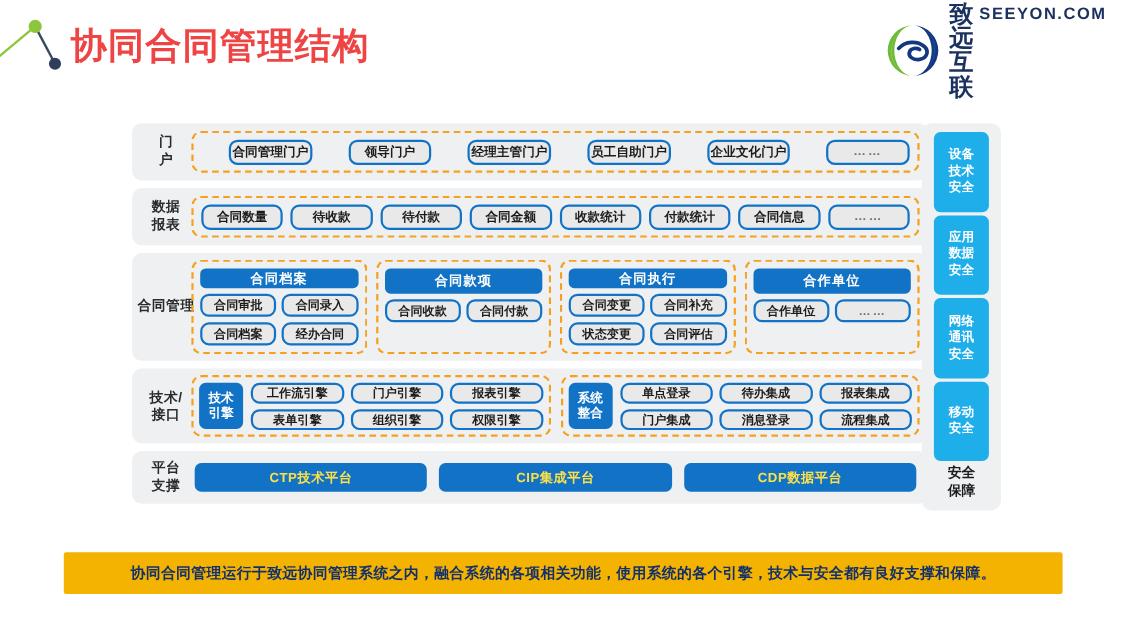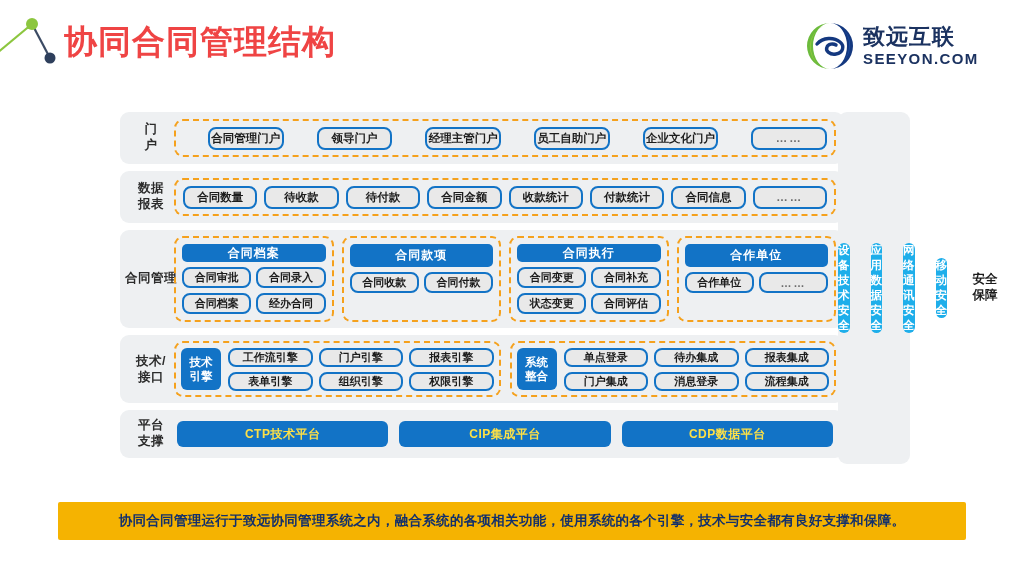--- a/index.html
+++ b/index.html
@@ -14,21 +14,21 @@
   
   .header{position:absolute;left:0;top:0;width:1024px;height:92px;}
   .deco{position:absolute;left:0;top:12px;width:80px;height:62px;}
   .page-title{
     position:absolute;left:64px;top:20px;
     font-size:33px;font-weight:bold;color:#ef4444;
     letter-spacing:1px;white-space:nowrap;
   }
   .logo{position:absolute;right:18px;top:18px;width:200px;height:56px;display:flex;align-items:center;gap:9px;}
   .logo-mark{width:48px;height:48px;flex:0 0 48px;}
-  .logo-text{display:flex;flex-direction:column;justify-content:center;line-height:1;}
+  .logo-text{display:flex;flex-direction:row;justify-content:center;line-height:1;}
   .logo-cn{font-size:22px;font-weight:bold;color:#1b3260;letter-spacing:1px;}
   .logo-en{font-size:15px;font-weight:bold;color:#1b3260;letter-spacing:1.4px;margin-top:3px;}
 
   
   .diagram{position:absolute;left:120px;top:112px;width:724px;height:352px;}
   .row{
     background:#eef0f2;border-radius:9px;
     display:flex;align-items:center;
     padding:0 8px;box-sizing:border-box;
     margin-bottom:7px;position:relative;
@@ -107,22 +107,22 @@
   .r5-item{
     background:#1273c6;border-radius:6px;color:#fde047;
     font-size:12px;font-weight:bold;height:26px;flex:1 1 0;
     display:flex;align-items:center;justify-content:center;letter-spacing:.5px;
   }
 
   
   .security{
     position:absolute;left:838px;top:112px;width:72px;height:352px;
     background:#eef0f2;border-radius:9px;
-    display:flex;flex-direction:row;align-items:center;
-    padding:8px 0;box-sizing:border-box;gap:21px;
+    display:flex;flex-direction:column;align-items:center;
+    padding:8px 0;box-sizing:border-box;gap:3px;
   }
   .sec-item{
     background:#1eaeea;border-radius:6px;color:#fff;
     width:50px;flex:1 1 0;
     font-size:11.5px;font-weight:bold;line-height:1.3;
     display:flex;flex-direction:column;align-items:center;justify-content:center;
     text-align:center;
   }
   .sec-item span{display:block;}
   .sec-label{

